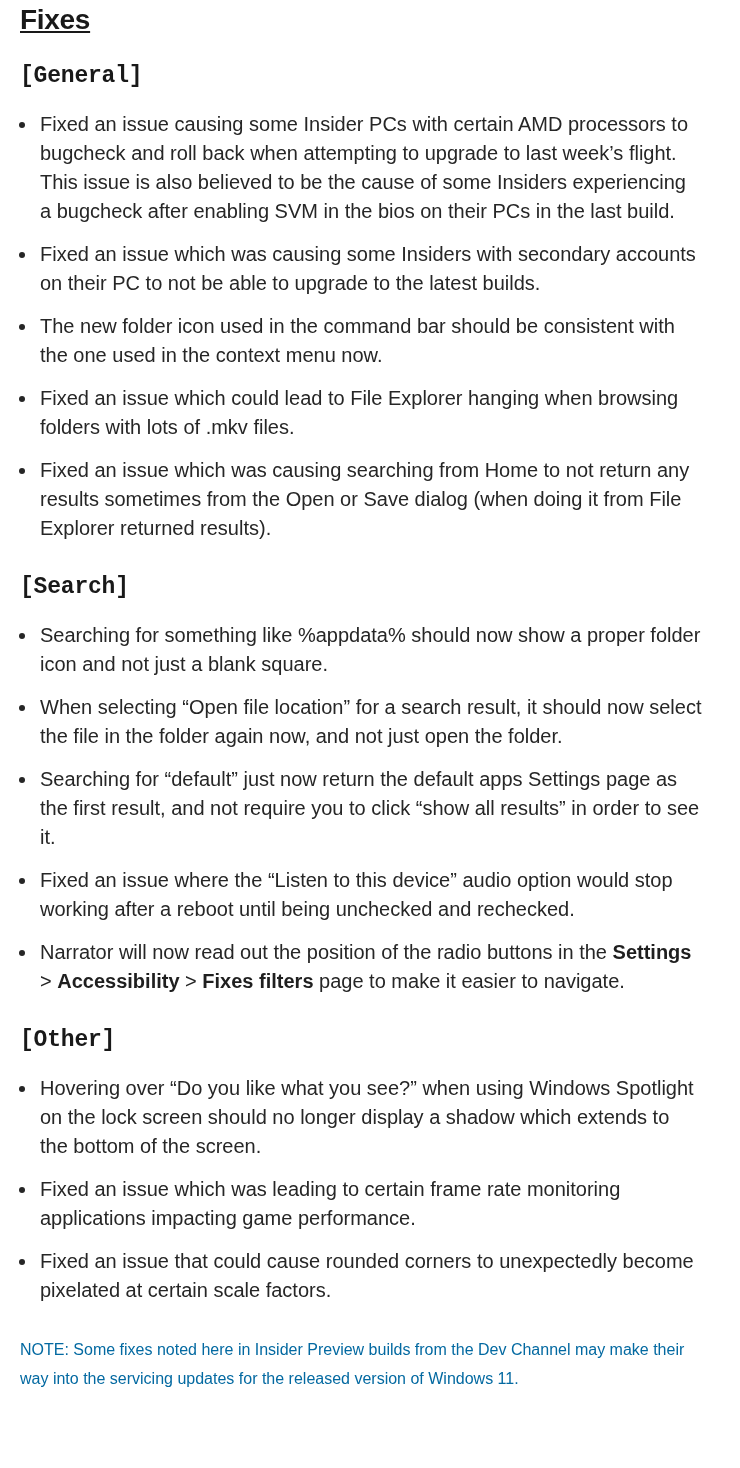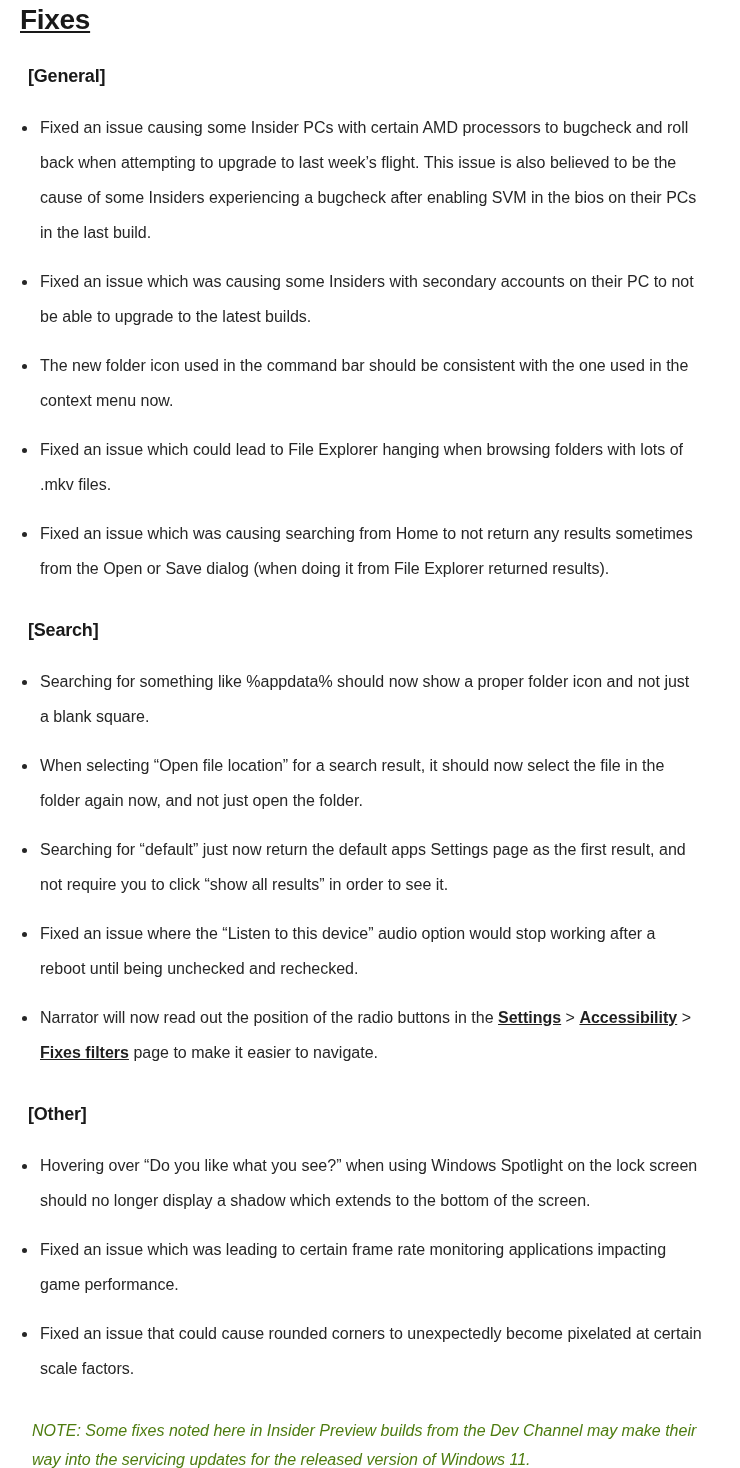--- a/index.html
+++ b/index.html
@@ -15,47 +15,47 @@
   h1.page-title {
     font-size: 28px;
     line-height: 32px;
     font-weight: 700;
     color: #191919;
     margin: 0;
     letter-spacing: -0.3px;
     text-decoration: underline;
   }
   h2.section-heading {
-    font-size: 18px;
+    font-size: 23px;
     line-height: 28px;
     font-weight: 700;
     color: #191919;
-    margin: 30px 0 20px 8px;
+    margin: 30px 0 20px 0;
     letter-spacing: -0.2px;
+    font-family: Liberation Mono, monospace;
   }
   h2.first { margin-top: 26px; }
   ul.fix-list {
     margin: 0;
     padding: 0 0 0 18px;
     list-style: disc;
   }
   ul.fix-list li {
-    font-size: 16px;
-    line-height: 35px;
+    font-size: 20px;
+    line-height: 29px;
     margin: 0 12px 14px 0;
     padding-left: 2px;
     color: #262626;
   }
-  ul.fix-list li strong { font-weight: 700; color: #1f1f1f; text-decoration: underline; }
+  ul.fix-list li strong { font-weight: 700; color: #1f1f1f; }
   p.note {
-    font-style: italic;
     font-size: 16px;
     line-height: 29px;
-    margin: 30px 0 0 12px;
-    color: #4d7c0f;
+    margin: 30px 0 0 0;
+    color: #0369a1;
   }
 </style>
 </head>
 <body>
 
 <main>
 
   <h1 class="page-title">Fixes</h1>
 
   <section>

